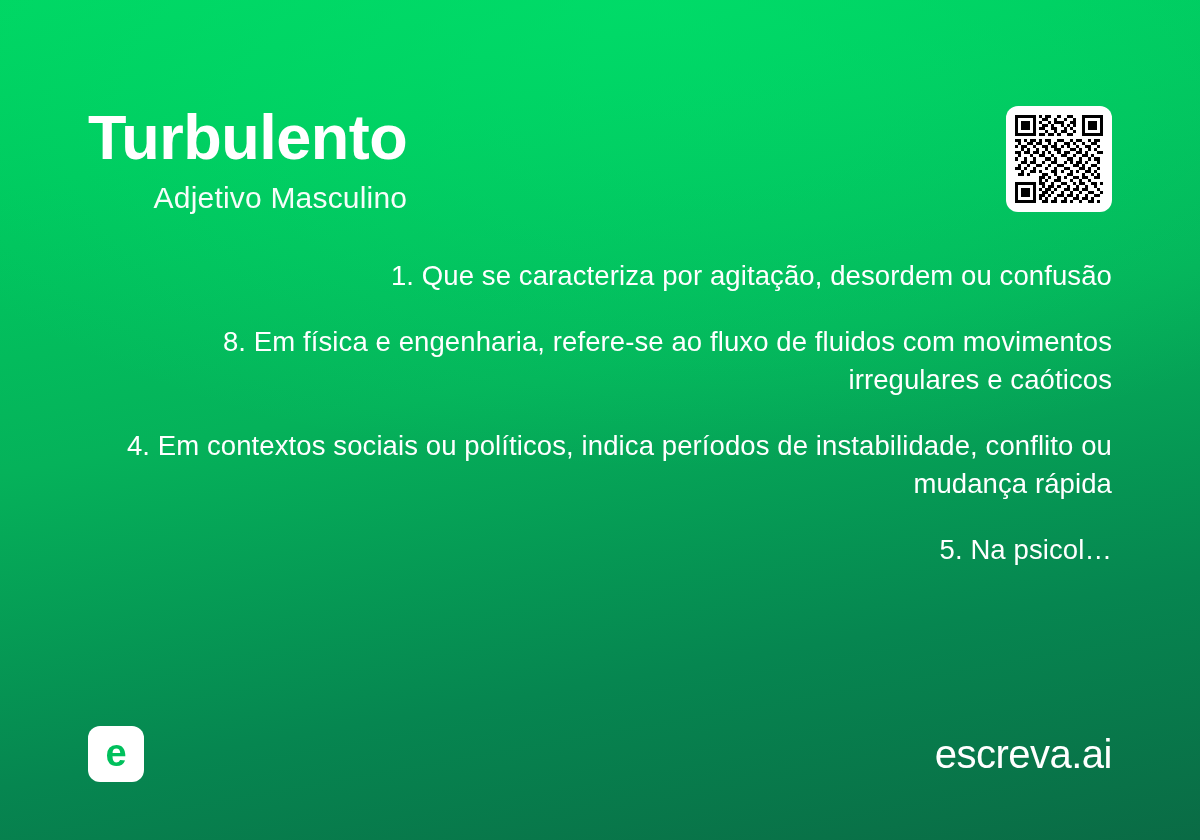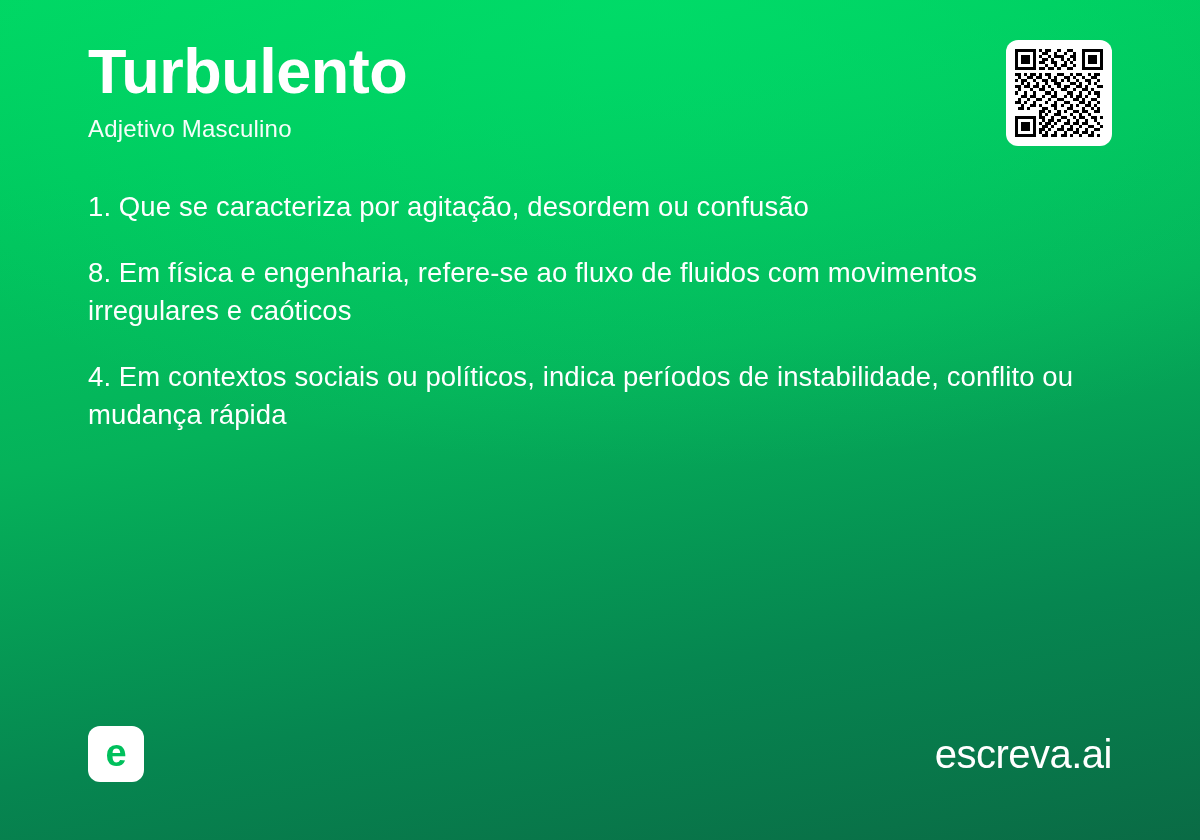--- a/index.html
+++ b/index.html
@@ -21,42 +21,43 @@
   .card::before {
     content: "";
     position: absolute;
     inset: 0;
     background: radial-gradient(120% 90% at 55% 0%, rgba(0,230,110,0.55) 0%, rgba(0,0,0,0) 62%);
     pointer-events: none;
   }
   .inner {
     position: relative;
     z-index: 2;
-    padding: 40px 88px 40px 88px;
+    padding: 106px 88px 40px 88px;
     height: 100%;
     box-sizing: border-box;
+    text-align: right;
   }
   .header {
     display: flex;
     align-items: flex-start;
     justify-content: space-between;
   }
   .title-block { max-width: 820px; }
   .word {
     margin: 0;
     color: #ffffff;
     font-size: 63px;
     line-height: 1.0;
     font-weight: 700;
     letter-spacing: -0.5px;
   }
   .pos {
     margin: 12px 0 0 0;
     color: #ffffff;
-    font-size: 24px;
+    font-size: 30px;
     font-weight: 400;
     letter-spacing: 0.2px;
     opacity: 0.97;
   }
   .qr {
     width: 106px;
     height: 106px;
     background: #ffffff;
     border-radius: 12px;
     padding: 9px;
@@ -341,20 +342,21 @@
               <rect x="27" y="28" width="1" height="1"></rect>
           </g>
         </svg>
       </div>
     </div>
 
     <div class="definitions">
       <p class="def">1. Que se caracteriza por agitação, desordem ou confusão</p>
       <p class="def">8. Em física e engenharia, refere-se ao fluxo de fluidos com movimentos irregulares e caóticos</p>
       <p class="def">4. Em contextos sociais ou políticos, indica períodos de instabilidade, conflito ou mudança rápida</p>
+      <p class="def">5. Na psicol…</p>
     </div>
 
   </div>
 
   <div class="footer">
     <div class="logo-mark">
       <span>e</span>
     </div>
     <div class="brand">escreva.ai</div>
   </div>

